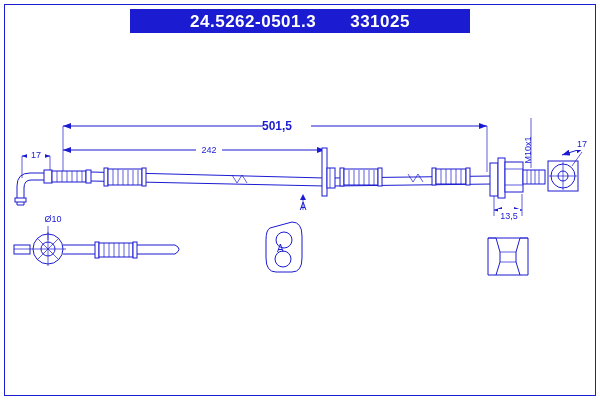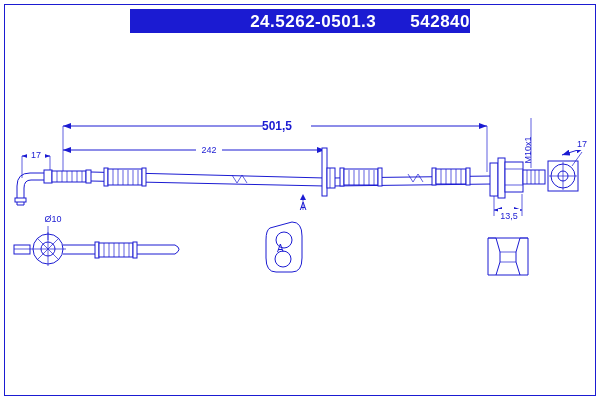--- a/index.html
+++ b/index.html
@@ -32,21 +32,21 @@
     top: 9px;
     width: 340px;
     height: 24px;
     background: #1b1bd2;
     color: #ffffff;
     font-size: 17px;
     font-weight: bold;
     letter-spacing: 0.5px;
     display: flex;
     align-items: center;
-    justify-content: flex-end;
+    justify-content: center;
     gap: 34px;
   }
   #title-bar span {
     line-height: 1;
   }
   svg#drawing {
     position: absolute;
     left: 0;
     top: 0;
     width: 600px;
@@ -75,21 +75,21 @@
 </style>
 </head>
 <body>
 
 <div id="page">
 
   <div id="frame"></div>
 
   <div id="title-bar">
     <span>24.5262-0501.3</span>
-    <span>542840</span>
+    <span>331025</span>
   </div>
 
   <svg id="drawing" viewBox="0 0 600 400">
 
     <defs>
       <marker id="arrL" markerWidth="8" markerHeight="6" refX="0" refY="3" orient="auto">
         <path d="M8,0 L0,3 L8,6 z" class="fill-b"></path>
       </marker>
       <marker id="arrR" markerWidth="8" markerHeight="6" refX="8" refY="3" orient="auto">
         <path d="M0,0 L8,3 L0,6 z" class="fill-b"></path>

